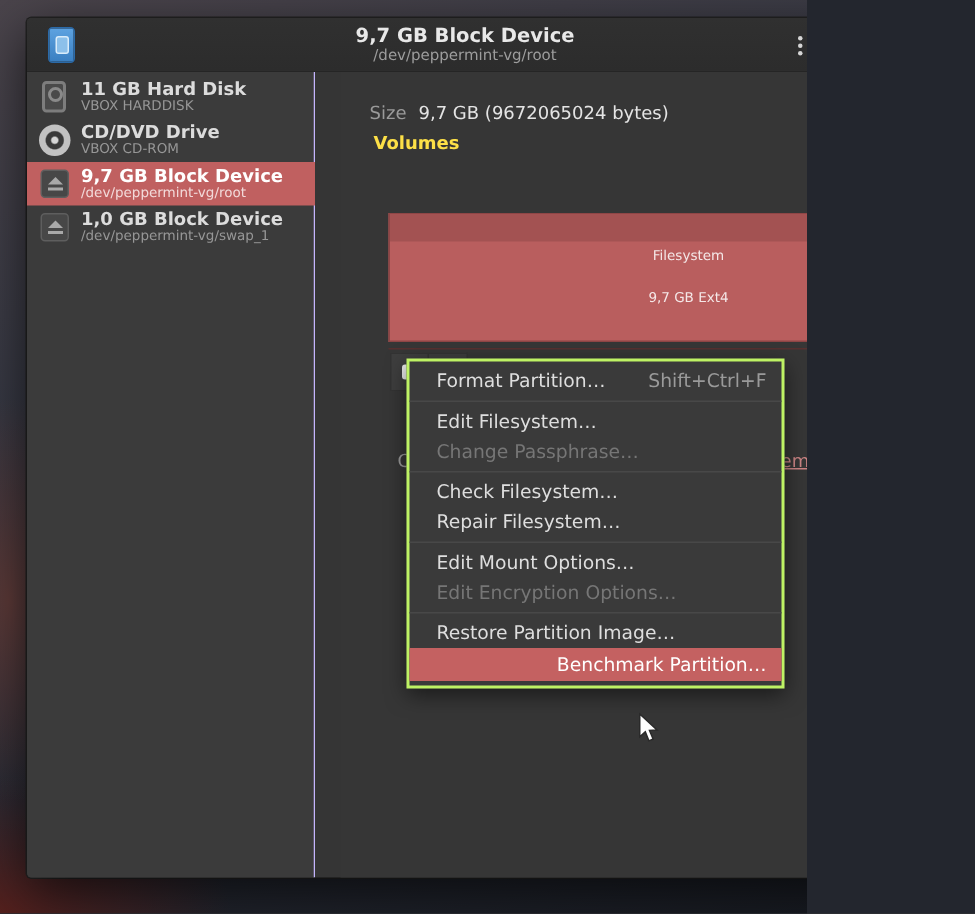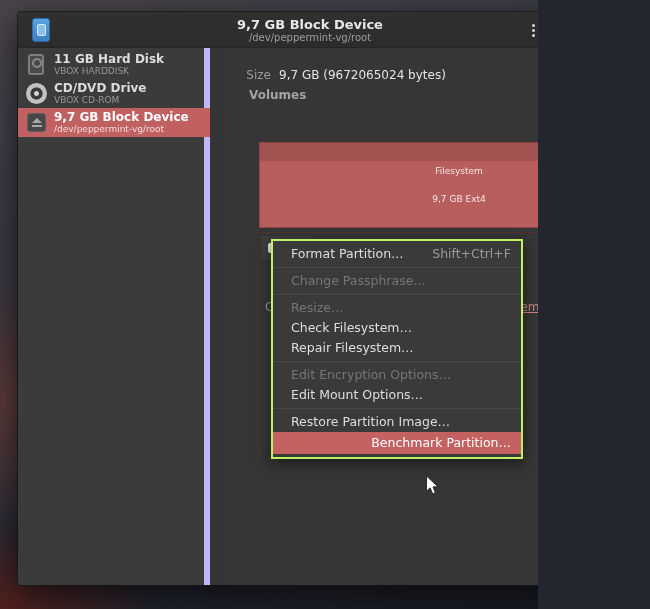--- a/index.html
+++ b/index.html
@@ -45,21 +45,21 @@
   .kebab { left:504px; flex-direction:column; gap:2px; }
   .kebab i { width:3px; height:3px; border-radius:50%; background:#d6d6d6; }
   .minimize { left:544px; font-size:13px; }
   .maximize { left:574px; }
   .close { left:601px; }
   .close .circ { width:17px; height:17px; border-radius:50%; background:#c75d5d;
     display:flex; align-items:center; justify-content:center;
     color:#702525; font-size:10px; font-weight:bold; line-height:17px; }
   
   .sidebar { position:absolute; left:0; top:36px; width:192px; height:537px;
-    background:#3b3b3b; border-right:6px solid #c4b5fd; border-radius:0 0 0 3px; }
+    background:#3b3b3b; border-right:1px solid #c4b5fd; border-radius:0 0 0 3px; }
   .side-item { position:absolute; left:0; width:192px; height:29px; }
   .side-item.selected { background:#c06060; }
   .si-icon { position:absolute; left:8px; top:4px; width:21px; height:21px; }
   .si-title { position:absolute; left:36px; top:2px; font-size:12px; font-weight:600;
     color:#dcdcdc; white-space:nowrap; }
   .side-item.selected .si-title { color:#ffffff; }
   .si-sub { position:absolute; left:36px; top:16px; font-size:9px; color:#979797; white-space:nowrap; }
   .side-item.selected .si-sub { color:#f2dada; }
   
   .icon-hd { width:16px; height:21px; margin-left:2px; background:#4a4a4a;
@@ -70,21 +70,21 @@
     background:radial-gradient(circle, #d6d6d6 0 13%, #3a3a3a 20% 38%, #c2c2c2 44% 88%, #8a8a8a 92% 100%); }
   .icon-block { width:19px; height:19px; margin:1px; background:#474747; border:1px solid #5e5e5e;
     border-radius:3px; display:flex; flex-direction:column; align-items:center; justify-content:center; }
   .icon-block .tri { width:0; height:0; border-left:5px solid transparent;
     border-right:5px solid transparent; border-bottom:5px solid #a9a9a9; }
   .icon-block .bar { width:10px; height:2px; background:#a9a9a9; margin-top:2px; }
   
   .main { position:absolute; left:209px; top:36px; width:421px; height:537px; background:#363636; border-radius:0 0 3px 0; }
   .row-label { position:absolute; font-size:12px; color:#9a9a9a; text-align:right; white-space:nowrap; }
   .row-value { position:absolute; font-size:12px; color:#e4e4e4; white-space:nowrap; }
-  .volumes-h { position:absolute; left:197px; top:66px; font-size:12px; font-weight:bold; color:#a3a3a3; }
+  .volumes-h { position:absolute; left:197px; top:66px; font-size:12px; font-weight:bold; color:#fde047; }
   .volume {
     position:absolute; left:207px; top:94px; width:400px; height:86px;
     background:#b95e5e; border:1px solid #8f4646;
     display:flex; flex-direction:column; align-items:center; justify-content:center;gap:16px;
   }
   .volume .vhead { position:absolute; left:0; top:0; width:100%; height:18px; background:#a35252; }
   .vline { font-size:9px; color:rgba(255,255,255,0.85); line-height:12px; z-index:1; }
   .v-ind { position:absolute; right:6px; bottom:3px; z-index:1; color:#f4f4f4; font-size:11px;
     display:flex; gap:4px; align-items:center; }
   .frame-line { position:absolute; left:207px; top:184px; width:400px; height:1px; background:#573030; }
@@ -158,20 +158,30 @@
       <div class="side-item selected" style="top:60px;">
         <div class="si-icon">
             <div class="icon-block">
               <div class="tri"></div>
               <div class="bar"></div>
             </div>
           </div>
         <div class="si-title">9,7 GB Block Device</div>
         <div class="si-sub">/dev/peppermint-vg/root</div>
       </div>
+      <div class="side-item" style="top:89px;">
+        <div class="si-icon">
+            <div class="icon-block">
+              <div class="tri"></div>
+              <div class="bar"></div>
+            </div>
+          </div>
+        <div class="si-title">1,0 GB Block Device</div>
+        <div class="si-sub">/dev/peppermint-vg/swap_1</div>
+      </div>
     </div>
 
     <div class="main">
       <div class="row-label" style="left:2px; top:20px; width:42px;">Size</div>
       <div class="row-value" style="left:52px; top:20px;">9,7 GB (9672065024 bytes)</div>
       <div class="volumes-h" style="left:22px; top:40px; position:absolute;">Volumes</div>
 
       <div class="volume" style="left:32px;">
         <div class="vhead"></div>
         <div class="vline">Filesystem</div>
@@ -202,39 +212,39 @@
       <div class="info-label" style="left:0px; top:252px;">Contents</div>
       <div class="contents-link" style="left:249px; top:252px;">Filesystem Root</div>
     </div>
 
     <div class="menu">
       <div class="menu-item">
         <span class="mi-label">Format Partition…</span>
         <span class="mi-accel">Shift+Ctrl+F</span>
       </div>
       <div class="menu-sep"></div>
+      <div class="menu-item">
+        <span class="mi-label">Edit Filesystem…</span>
+      </div>
       <div class="menu-item disabled">
         <span class="mi-label">Change Passphrase…</span>
       </div>
       <div class="menu-sep"></div>
-      <div class="menu-item disabled">
-        <span class="mi-label">Resize…</span>
-      </div>
       <div class="menu-item">
         <span class="mi-label">Check Filesystem…</span>
       </div>
       <div class="menu-item">
         <span class="mi-label">Repair Filesystem…</span>
       </div>
       <div class="menu-sep"></div>
+      <div class="menu-item">
+        <span class="mi-label">Edit Mount Options…</span>
+      </div>
       <div class="menu-item disabled">
         <span class="mi-label">Edit Encryption Options…</span>
-      </div>
-      <div class="menu-item">
-        <span class="mi-label">Edit Mount Options…</span>
       </div>
       <div class="menu-sep"></div>
       <div class="menu-item">
         <span class="mi-label">Restore Partition Image…</span>
       </div>
       <div class="menu-item highlighted">
         <span class="mi-label">Benchmark Partition…</span>
       </div>
     </div>
 

